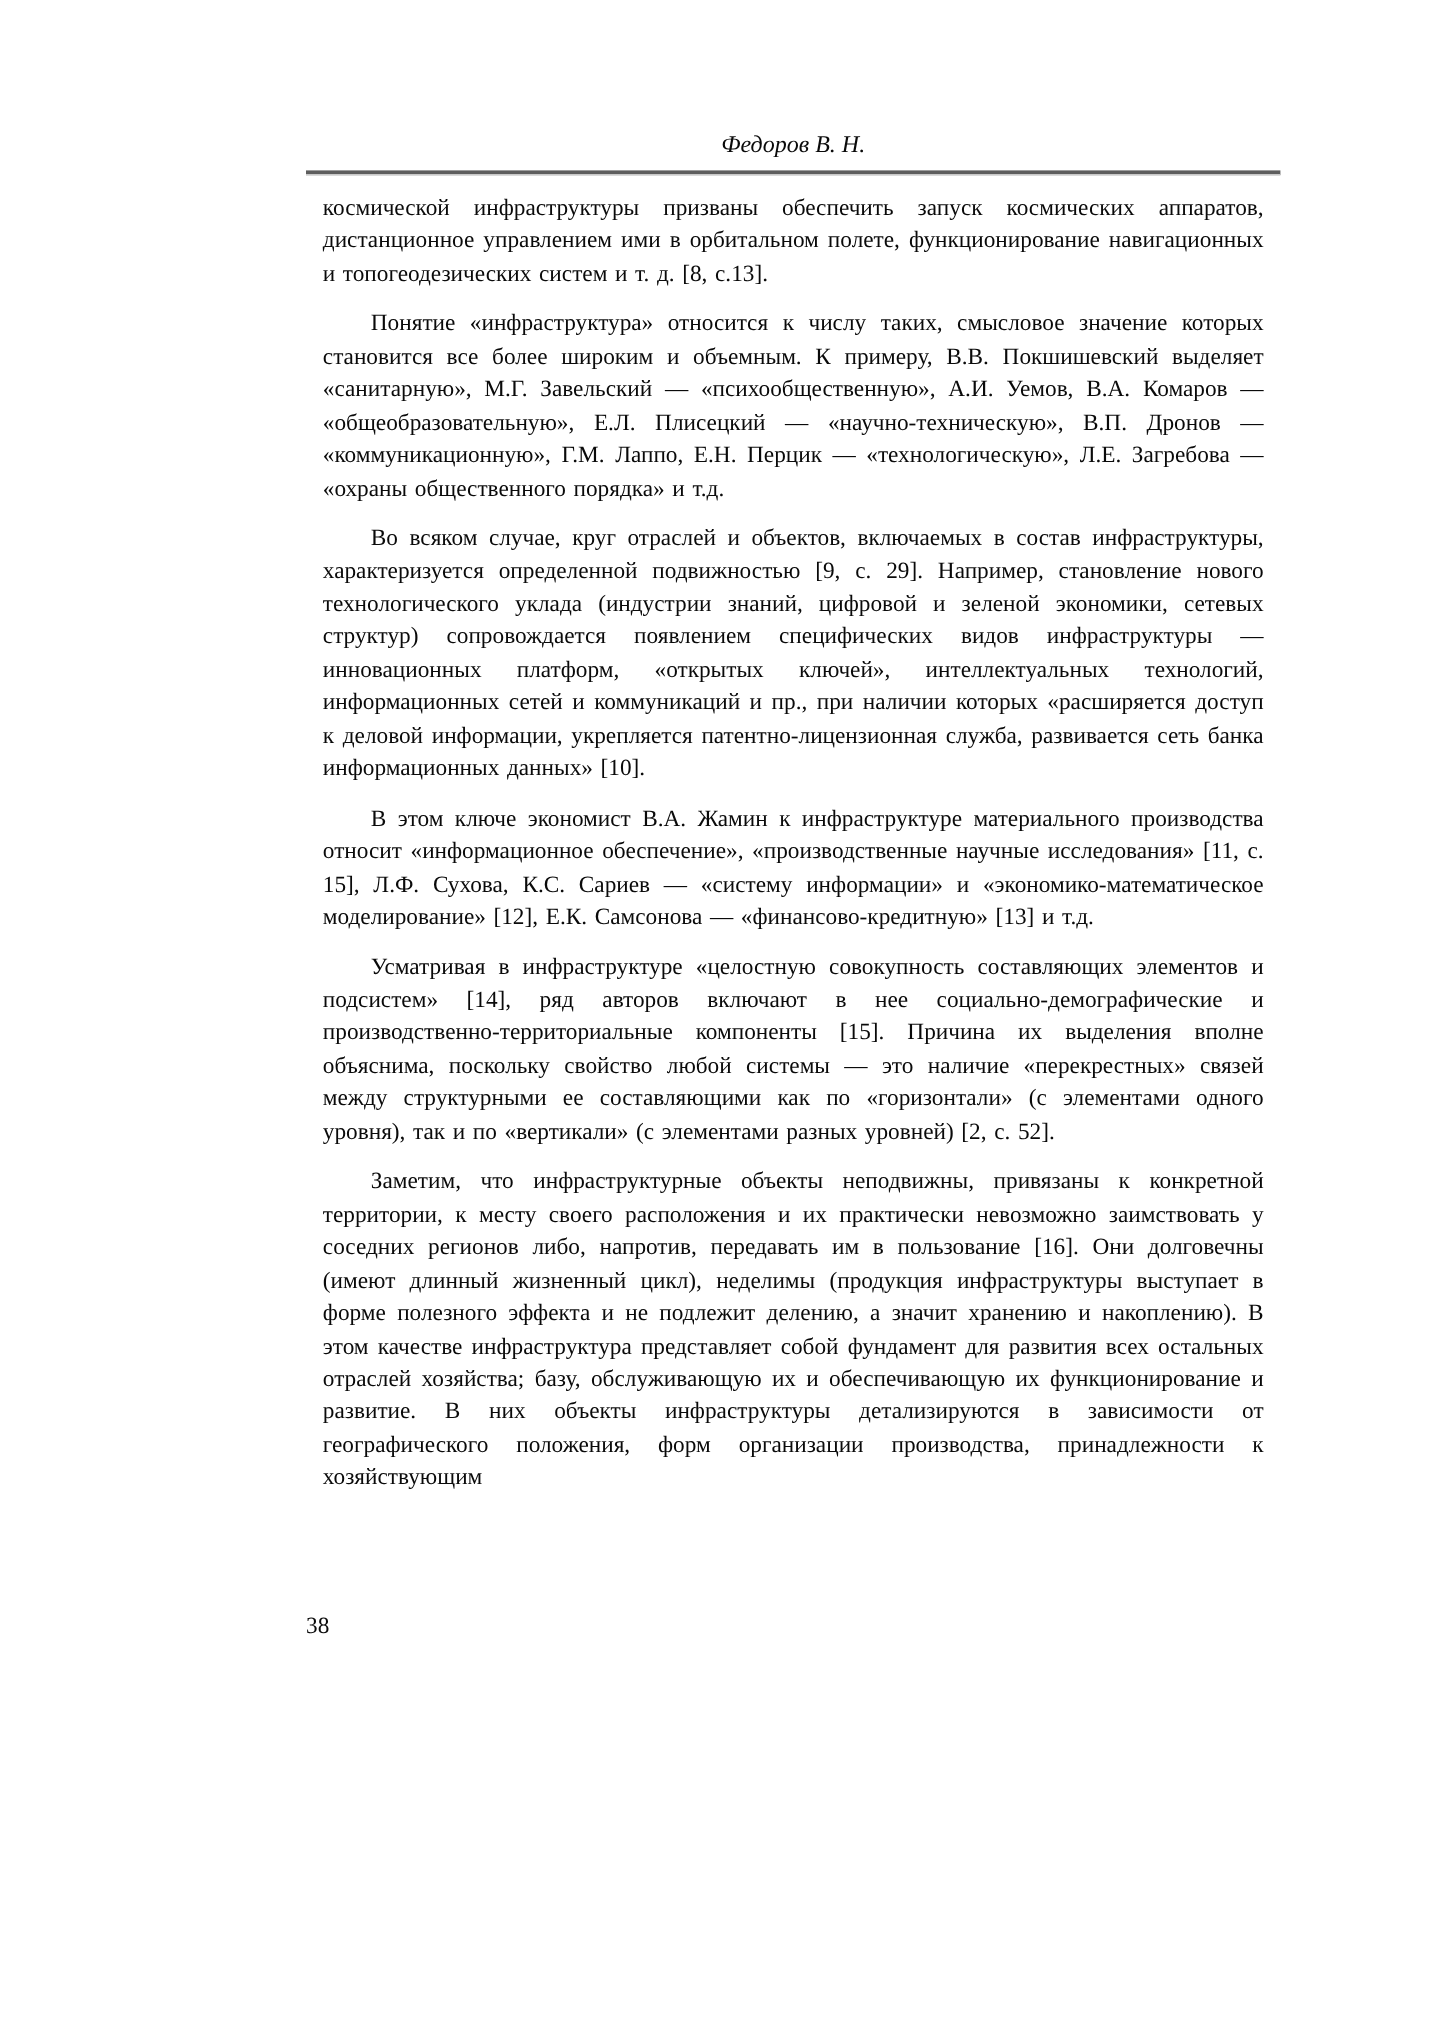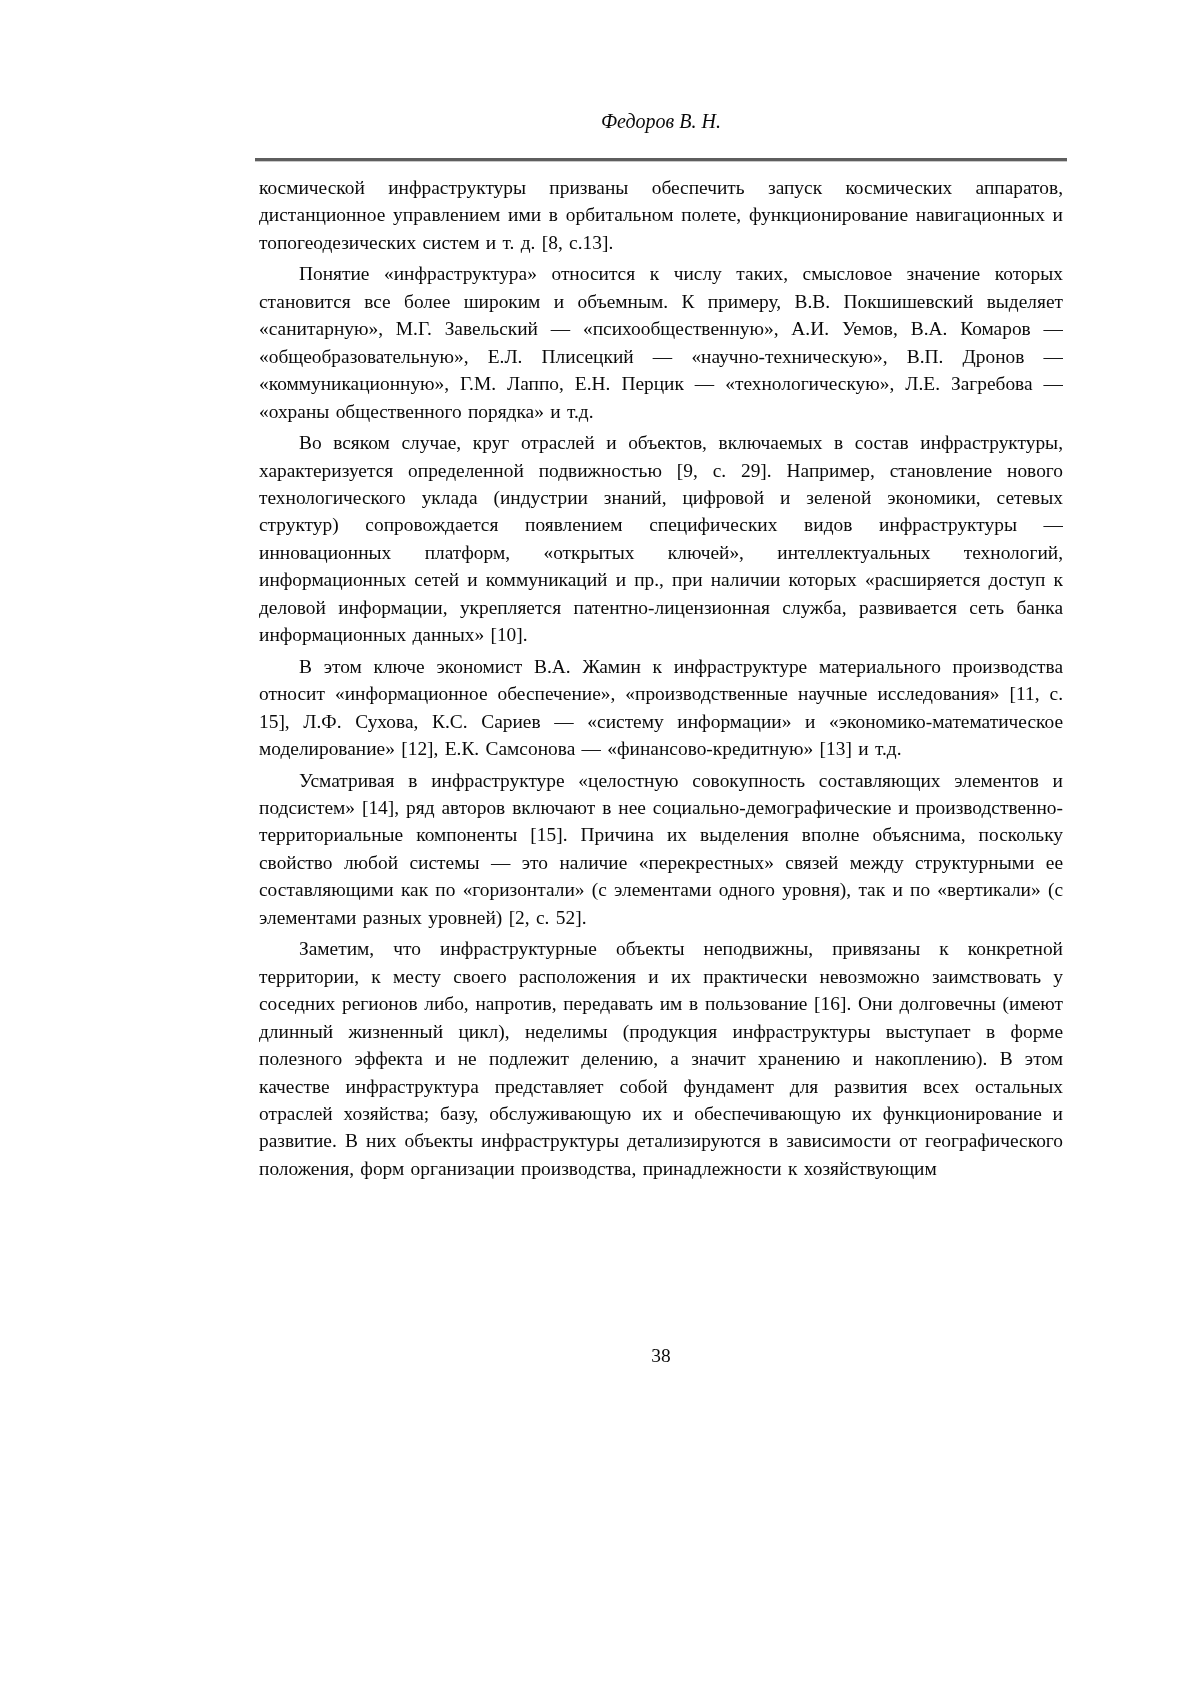--- a/index.html
+++ b/index.html
@@ -17,44 +17,44 @@
     position: absolute;
     left: 255px;
     top: 108px;
     width: 812px;
   }
   .running-header {
     text-align: center;
     font-style: italic;
     font-size: 20px;
     line-height: 26px;
-    padding-bottom: 24px;
+    padding-bottom: 8px;
   }
   .header-rule {
     height: 3px;
     background: #5e5e5e;
     border-bottom: 1px solid #c9c9c9;
     margin-bottom: 12px;
   }
   .body-text p {
-    margin: 4px;
+    margin: 14px;
     font-size: 19.4px;
     line-height: 27.45px;
     text-align: justify;
     text-indent: 40px;
     word-spacing: 1.5px;
   }
   .body-text p.no-indent { text-indent: 0; }
   .body-text b { font-weight: bold; }
   .page-number {
     position: absolute;
     left: 255px;
     top: 1345px;
     width: 812px;
-    text-align: center;
+    text-align: left;
     font-size: 19.4px;
   }
 </style>
 </head>
 <body>
 
 <div class="page">
   <div class="text-block">
 
     <div class="running-header">

